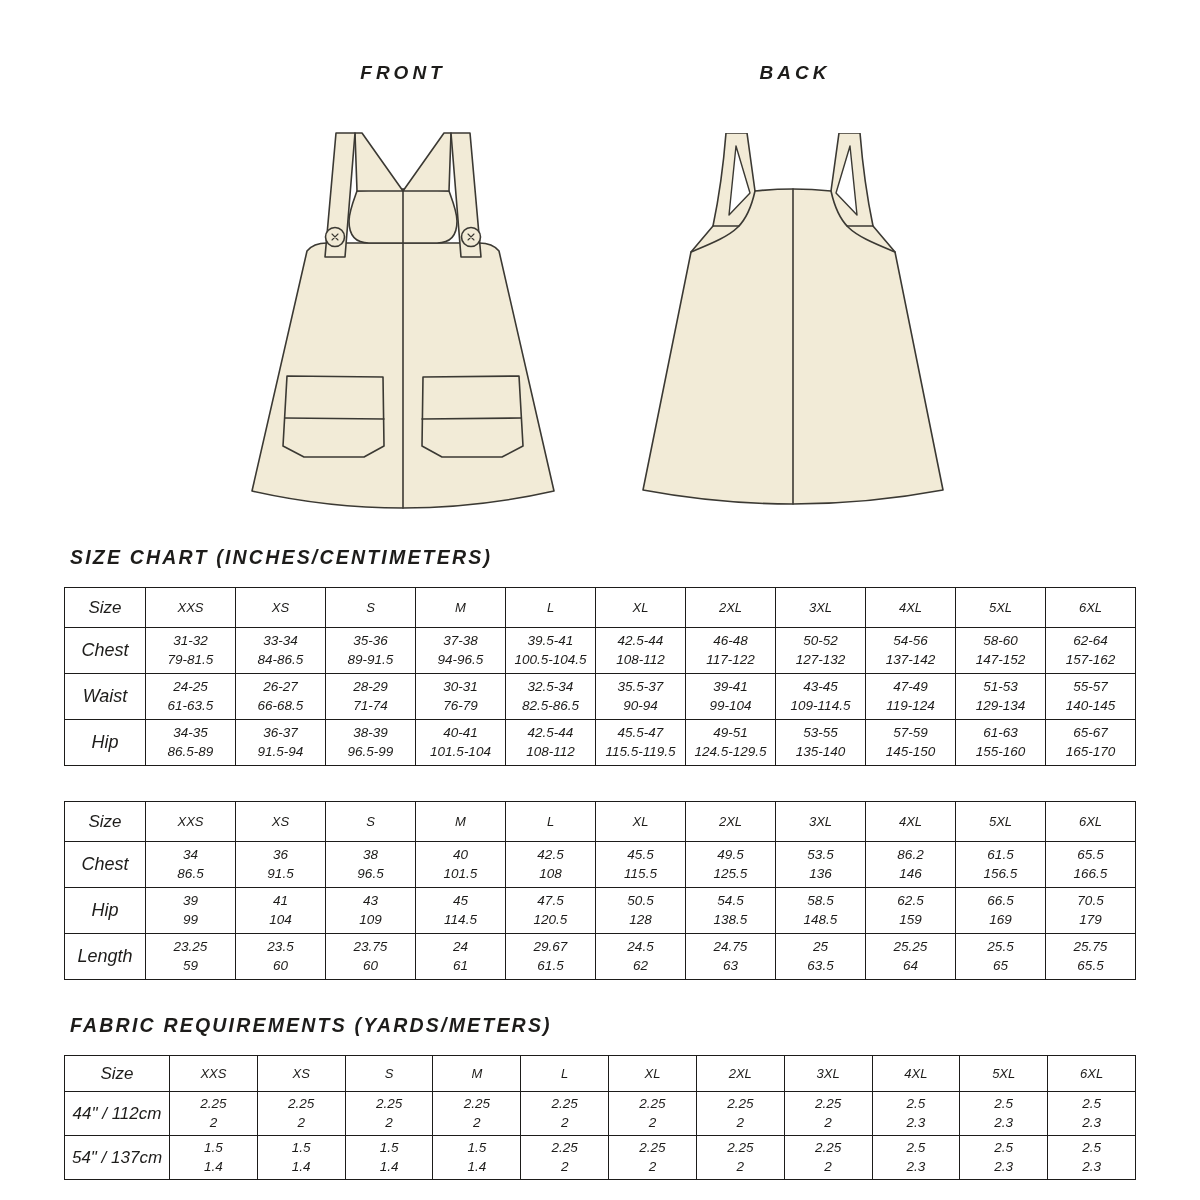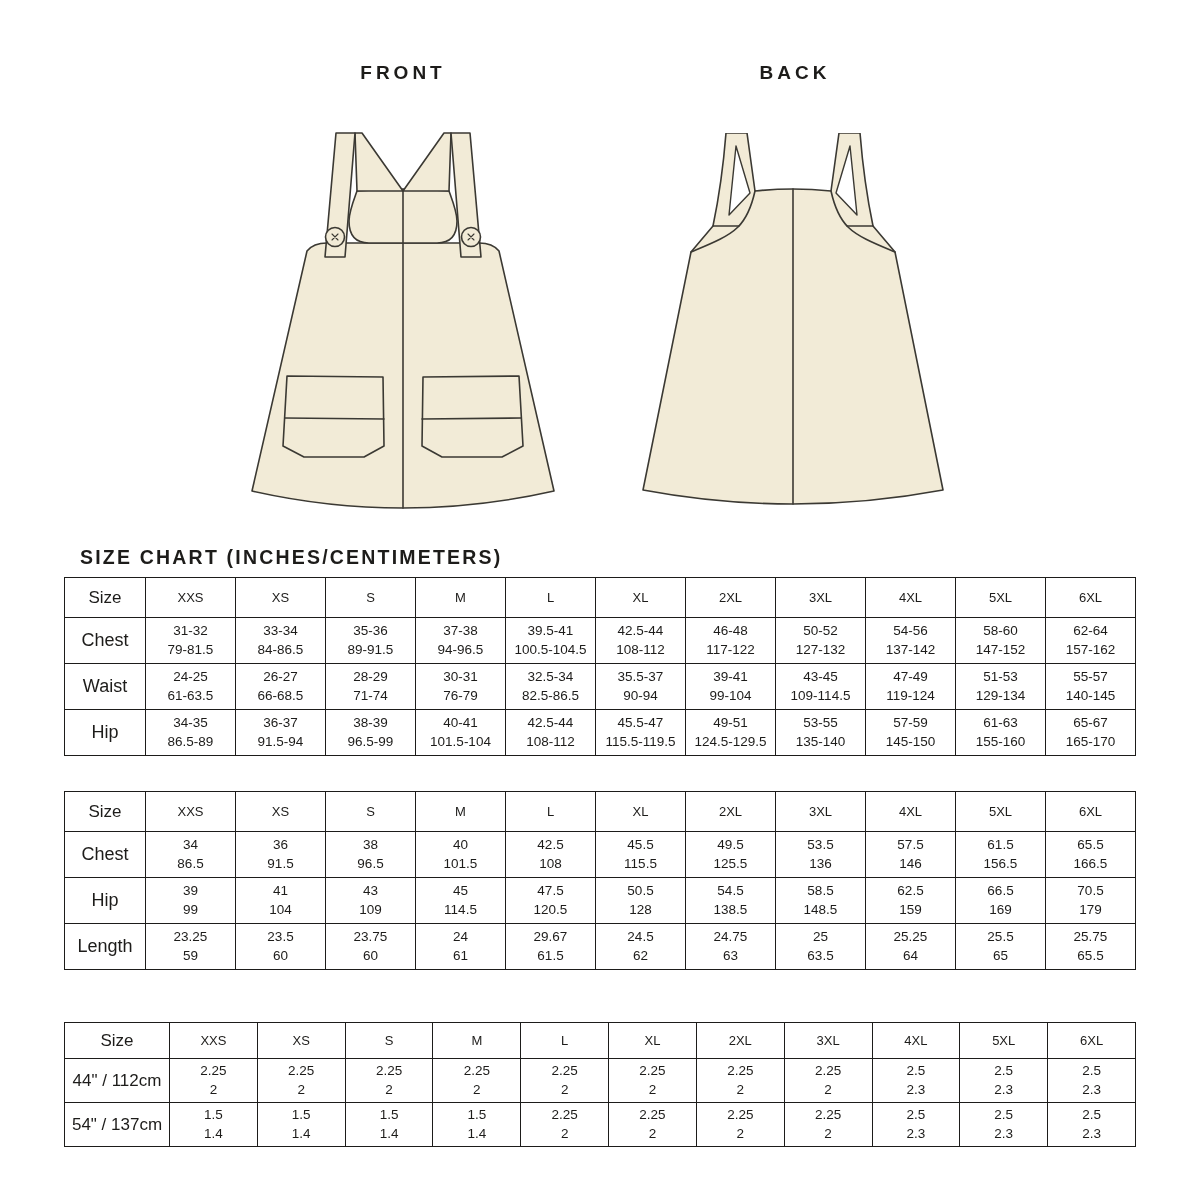--- a/index.html
+++ b/index.html
@@ -2,46 +2,46 @@
 <html style="--fabric: #f2ebd7; --outline: #3b3933; --ink: #1d1c1a;"><head>
 <meta charset="utf-8">
 <style>
   :root{
     --fabric:#f2ebd7;
     --outline:#3b3933;
     --ink:#1d1c1a;
   }
   html,body{margin:0;padding:0;background:#fff;}
   body{font-family:"Liberation Sans","DejaVu Sans",sans-serif;color:var(--ink);}
-  .sheet{position:relative;width:1200px;height:1200px;background:#ffffff;overflow:hidden;}
+  .sheet{position:relative;width:1200px;height:1200px;background:#ffffff;overflow:hidden;font-style:italic;}
 
   
   .garment-label{
     position:absolute;top:62px;width:220px;text-align:center;
     font-size:19px;font-weight:700;letter-spacing:4px;color:var(--ink);
   }
   #front-label{left:293px;}
   #back-label{left:685px;}
 
   .garment-svg{position:absolute;}
   #front-svg{left:248px;top:131px;}
   #back-svg{left:638px;top:133px;}
 
   
   .section{position:absolute;left:64px;width:1072px;}
   #sec-size{top:546px;}
   #sec-finished{top:783px;}
   #sec-fabric{top:1014px;}
   .section-title{
-    margin:0 0 0 16px;font-size:19.5px;font-weight:700;letter-spacing:2.2px;
+    margin:0 0 0 6px;font-size:19.5px;font-weight:700;letter-spacing:2.2px;
     color:var(--ink);white-space:nowrap;
   }
   table.chart{
     border-collapse:collapse;table-layout:fixed;width:100%;
-    margin-top:8px;border:1.5px solid var(--ink);
+    margin-top:18px;border:1.5px solid var(--ink);
   }
   table.chart th,table.chart td{
     border:1px solid var(--ink);text-align:center;vertical-align:middle;padding:0;
     font-weight:400;
   }
   table.chart thead th{height:39px;font-size:13px;}
   table.chart thead th.corner{width:80px;font-size:17px;}
   table.chart.wide-label thead th.corner{width:104px;}
   table.chart tbody th{font-size:18px;}
   table.chart.wide-label tbody th{font-size:17px;}
@@ -323,21 +323,21 @@
             </td>
             <td>
               <span class="c1">49.5</span>
               <span class="c2">125.5</span>
             </td>
             <td>
               <span class="c1">53.5</span>
               <span class="c2">136</span>
             </td>
             <td>
-              <span class="c1">57.5</span>
+              <span class="c1">86.2</span>
               <span class="c2">146</span>
             </td>
             <td>
               <span class="c1">61.5</span>
               <span class="c2">156.5</span>
             </td>
             <td>
               <span class="c1">65.5</span>
               <span class="c2">166.5</span>
             </td>
@@ -434,20 +434,21 @@
             <td>
               <span class="c1">25.75</span>
               <span class="c2">65.5</span>
             </td>
           </tr>
         </tbody>
     </table>
   </section>
 
   <section class="section" id="sec-fabric">
+    <h2 class="section-title">FABRIC REQUIREMENTS (YARDS/METERS)</h2>
     <table class="chart wide-label">
       <thead>
           <tr>
             <th class="corner">Size</th>
             <th>XXS</th>
             <th>XS</th>
             <th>S</th>
             <th>M</th>
             <th>L</th>
             <th>XL</th>

